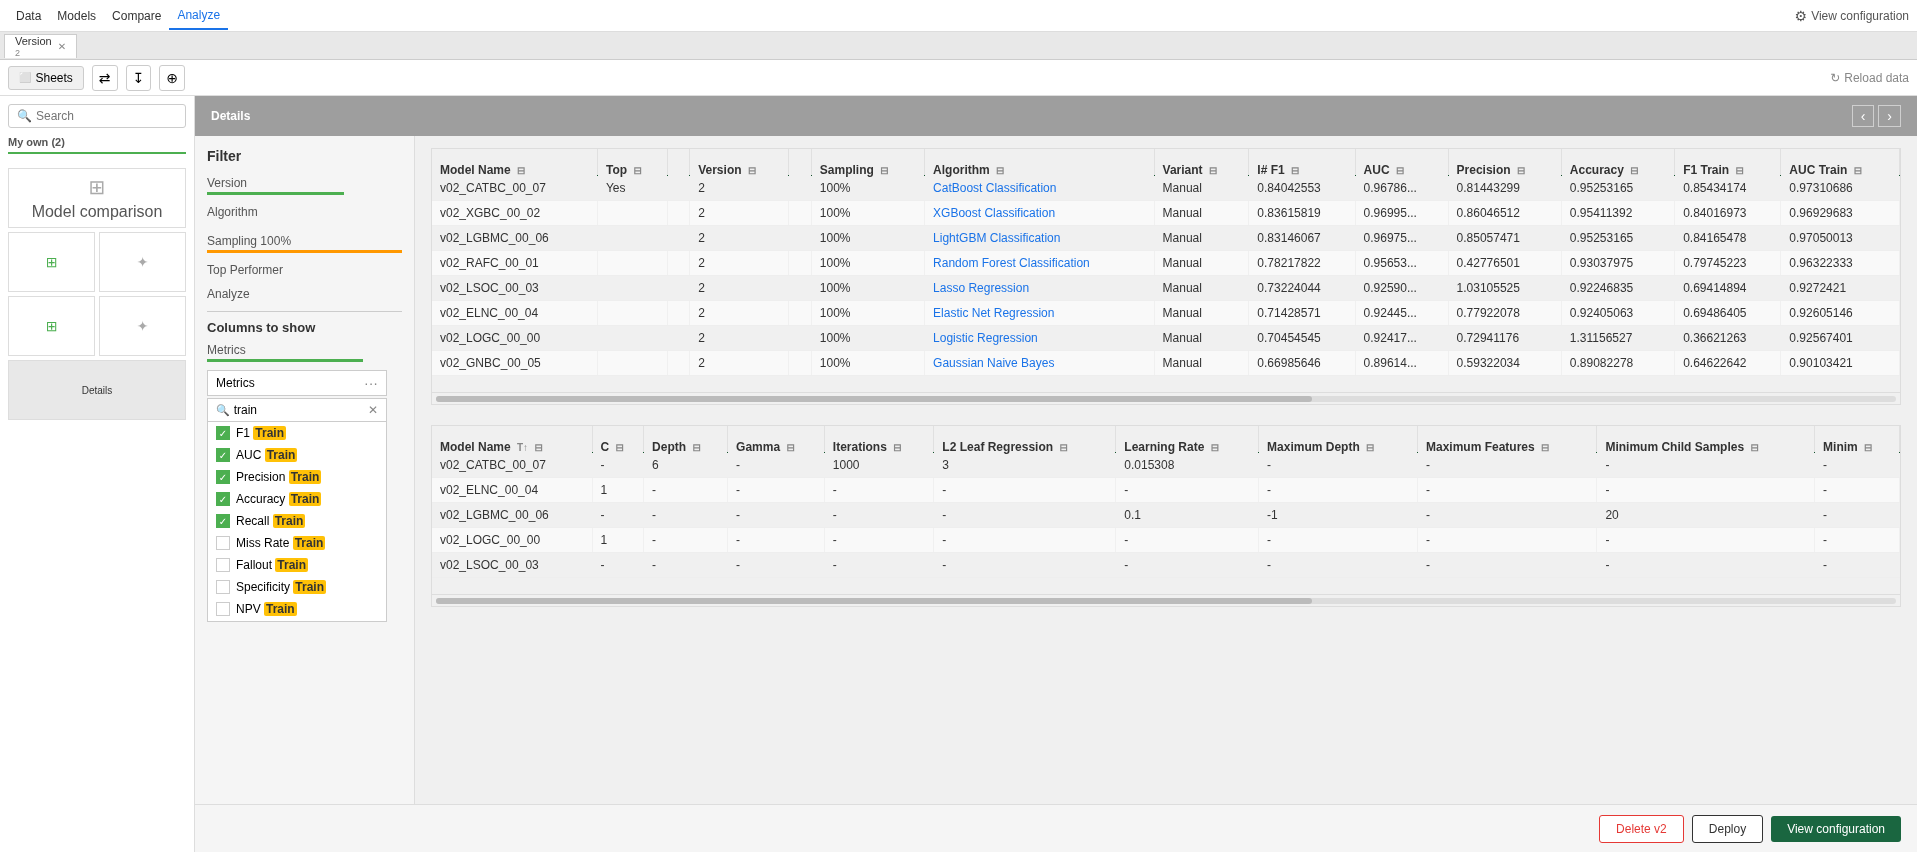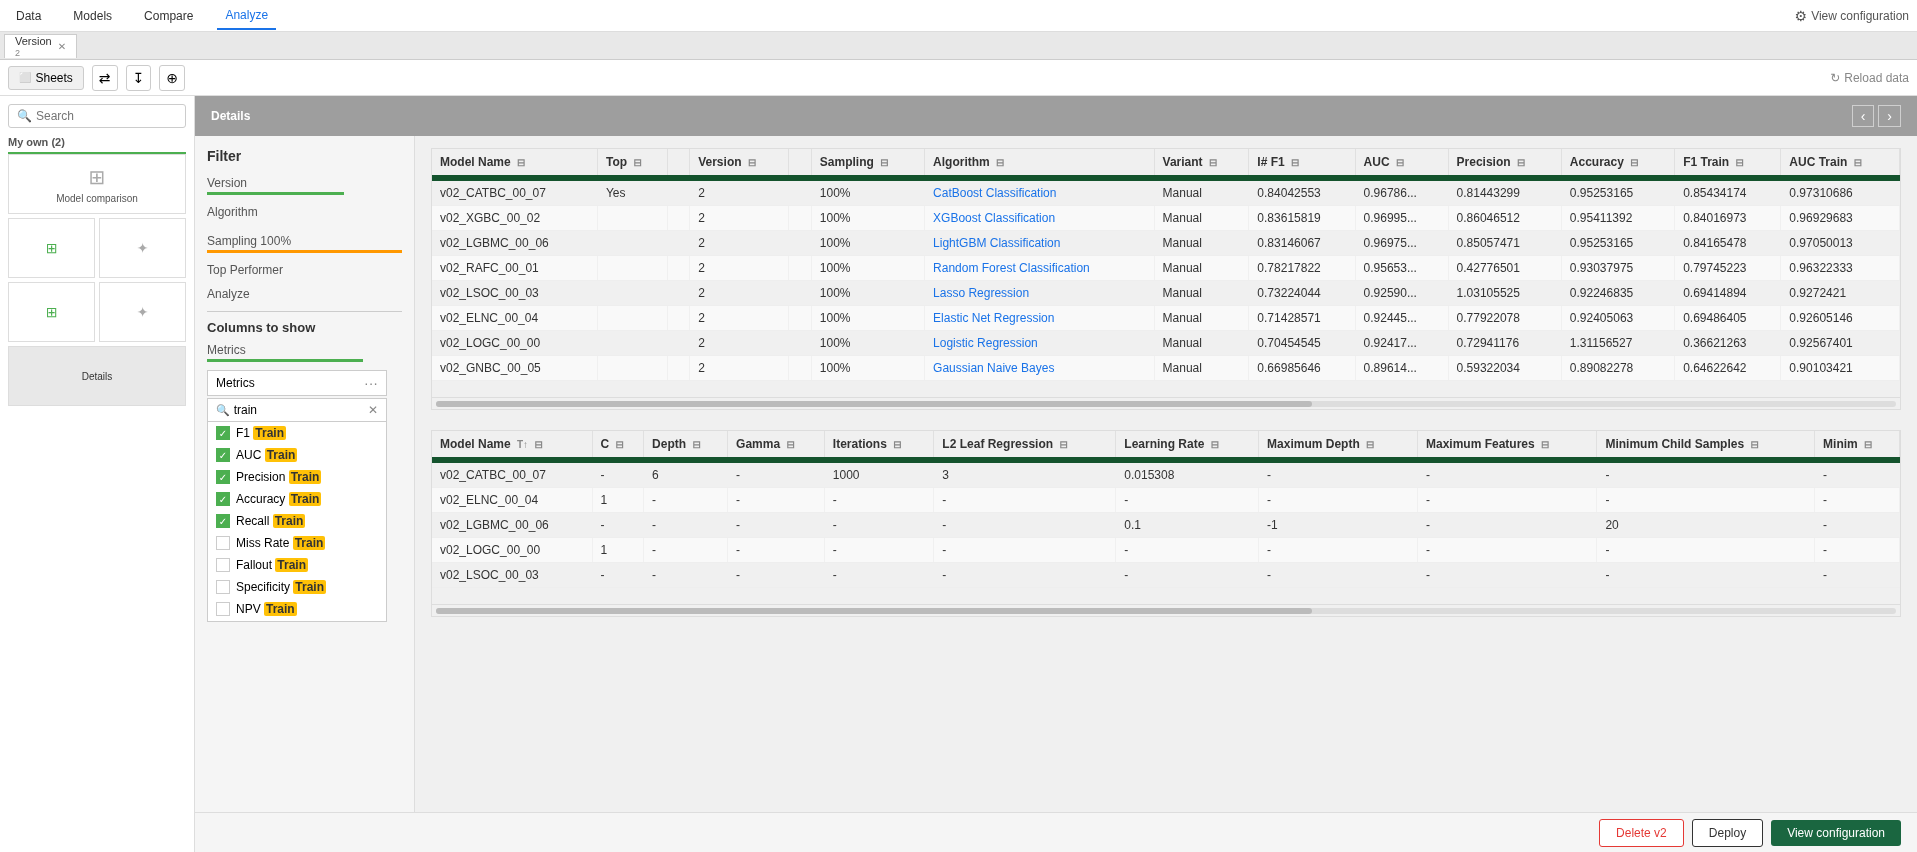--- a/index.html
+++ b/index.html
@@ -1,19 +1,19 @@
 <!DOCTYPE html>
 <html><head>
   <meta charset="utf-8">
   <style>
     * { box-sizing: border-box; margin: 0; padding: 0; font-family: Arial, sans-serif; font-size: 12px; }
     body { background: #f0f0f0; width: 1917px; height: 852px; overflow: hidden; display: flex; flex-direction: column; }
 
     
-    .top-nav { background: #fff; display: flex; align-items: center; border-bottom: 1px solid #ddd; height: 32px; padding: 0 8px; gap: 16px; }
+    .top-nav { background: #fff; display: flex; align-items: center; border-bottom: 1px solid #ddd; height: 32px; padding: 0 8px; }
     .top-nav-item { cursor: pointer; padding: 6px 8px; font-size: 12px; color: #333; }
     .top-nav-item.active { border-bottom: 2px solid #1a73e8; color: #1a73e8; }
     .top-nav-right { margin-left: auto; display: flex; align-items: center; gap: 4px; color: #555; font-size: 12px; cursor: pointer; }
 
     
     .tab-bar { background: #e8e8e8; display: flex; align-items: center; height: 28px; padding: 0 4px; border-bottom: 1px solid #ccc; }
     .tab { background: #fff; border: 1px solid #ccc; border-bottom: none; padding: 4px 10px; display: flex; align-items: center; gap: 6px; font-size: 11px; color: #333; cursor: pointer; height: 24px; }
     .tab .tab-close { cursor: pointer; color: #888; font-size: 10px; }
 
     
@@ -22,21 +22,21 @@
     .toolbar-icon-btn { background: none; border: 1px solid #ccc; padding: 4px 6px; border-radius: 3px; cursor: pointer; font-size: 14px; }
     .reload-btn { margin-left: auto; background: none; border: none; color: #888; cursor: pointer; display: flex; align-items: center; gap: 4px; font-size: 12px; }
 
     
     .main-layout { display: flex; flex: 1; overflow: hidden; }
 
     
     .sidebar { width: 195px; background: #fff; border-right: 1px solid #ddd; display: flex; flex-direction: column; padding: 8px; overflow-y: auto; }
     .search-box { border: 1px solid #ccc; border-radius: 3px; padding: 4px 8px; width: 100%; font-size: 12px; color: #999; display: flex; align-items: center; gap: 4px; margin-bottom: 8px; }
     .search-box input { border: none; outline: none; width: 100%; font-size: 12px; color: #999; }
-    .sidebar-section-label { font-size: 11px; color: #555; font-weight: bold; margin-bottom: 0; padding-bottom: 4px; border-bottom: 2px solid #4caf50; display: inline-block; }
+    .sidebar-section-label { font-size: 11px; color: #555; font-weight: bold; margin-bottom: 14px; padding-bottom: 4px; border-bottom: 2px solid #4caf50; display: inline-block; }
     .sidebar-card { border: 1px solid #ddd; padding: 4px; cursor: pointer; height: 60px; display: flex; flex-direction: column; align-items: center; justify-content: center; gap: 4px; }
     .sidebar-card-wide { border: 1px solid #ddd; padding: 4px; cursor: pointer; height: 60px; display: flex; flex-direction: column; align-items: center; justify-content: center; gap: 4px; grid-column: span 2; }
 
     
     .content { flex: 1; display: flex; flex-direction: column; overflow: hidden; }
 
     
     .details-header { background: #9e9e9e; color: #fff; padding: 8px 16px; font-size: 16px; font-weight: bold; display: flex; align-items: center; justify-content: space-between; height: 40px; }
     .details-nav { display: flex; gap: 4px; }
     .details-nav-btn { background: none; border: 1px solid rgba(255,255,255,0.5); color: #fff; padding: 2px 8px; cursor: pointer; font-size: 14px; }
@@ -66,33 +66,33 @@
     .highlight-train { background: #ffc107; padding: 0 2px; border-radius: 2px; font-weight: bold; color: #333; }
 
     
     .main-content { flex: 1; overflow-y: auto; overflow-x: hidden; padding: 12px 16px; }
 
     
     .section-title { font-size: 15px; font-weight: bold; color: #333; margin-bottom: 10px; }
 
     
     .data-table { width: 100%; border-collapse: collapse; font-size: 11px; margin-bottom: 16px; }
-    .data-table th { background: #f0f0f0; padding: 6px 8px; text-align: left; border-bottom: 6px solid #14532d; border-right: 1px solid #e0e0e0; white-space: nowrap; color: #333; font-weight: 600; position: sticky; top: 0; }
+    .data-table th { background: #f0f0f0; padding: 6px 8px; text-align: left; border-bottom: 1px solid #14532d; border-right: 1px solid #e0e0e0; white-space: nowrap; color: #333; font-weight: 600; position: sticky; top: 8px; }
     .data-table td { padding: 5px 8px; border-bottom: 1px solid #eee; border-right: 1px solid #f0f0f0; white-space: nowrap; color: #333; }
     .data-table tr:nth-child(even) { background: #f9f9f9; }
     .table-wrapper { overflow-x: auto; border: 1px solid #ddd; margin-bottom: 20px; }
     .scrollbar-hint { height: 12px; background: #f0f0f0; border-top: 1px solid #ddd; display: flex; align-items: center; padding: 0 4px; }
     .scroll-track { flex: 1; height: 6px; background: #ddd; border-radius: 3px; position: relative; }
     .scroll-thumb { position: absolute; left: 0; top: 0; height: 6px; background: #bbb; border-radius: 3px; width: 60%; }
 
     
     .algo-link { color: #1a73e8; cursor: pointer; }
 
     
-    .bottom-bar { background: #f5f5f5; border-top: 1px solid #ddd; height: 40px; display: flex; align-items: center; justify-content: flex-end; padding: 0 16px; gap: 8px; }
+    .bottom-bar { background: #f5f5f5; border-top: 1px solid #ddd; height: 48px; display: flex; align-items: center; justify-content: flex-end; padding: 0 16px; gap: 8px; }
     .btn-delete { background: #fff; border: 1px solid #e53935; color: #e53935; padding: 6px 16px; cursor: pointer; border-radius: 3px; font-size: 12px; }
     .btn-deploy { background: #fff; border: 1px solid #333; color: #333; padding: 6px 16px; cursor: pointer; border-radius: 3px; font-size: 12px; }
     .btn-view-config { background: #1a6640; border: none; color: #fff; padding: 6px 16px; cursor: pointer; border-radius: 3px; font-size: 12px; }
 
     .col-filter-icon { color: #888; margin-left: 3px; cursor: pointer; font-size: 10px; }
   </style>
 </head>
 <body>
 
 <div class="top-nav">
@@ -134,21 +134,21 @@
 
   <div class="sidebar">
     <div class="search-box">
       <span>🔍</span>
       <input type="text" placeholder="Search" style="">
     </div>
     <div class="sidebar-section-label">My own (2)</div>
     <div style="display:grid;grid-template-columns:1fr 1fr;gap:4px;">
       <div class="sidebar-card-wide">
         <span style="font-size:20px;color:#aaa;">⊞</span>
-        <span style="font-size:10px;color:#555;">Model comparison</span>
+        <span style="font-size:16px;color:#555;">Model comparison</span>
       </div>
       <div class="sidebar-card">
         <span style="color:#4caf50;font-size:14px;">⊞</span>
       </div>
       <div class="sidebar-card">
         <span style="color:#aaa;font-size:14px;">✦</span>
       </div>
       <div class="sidebar-card">
         <span style="color:#4caf50;font-size:14px;">⊞</span>
       </div>

